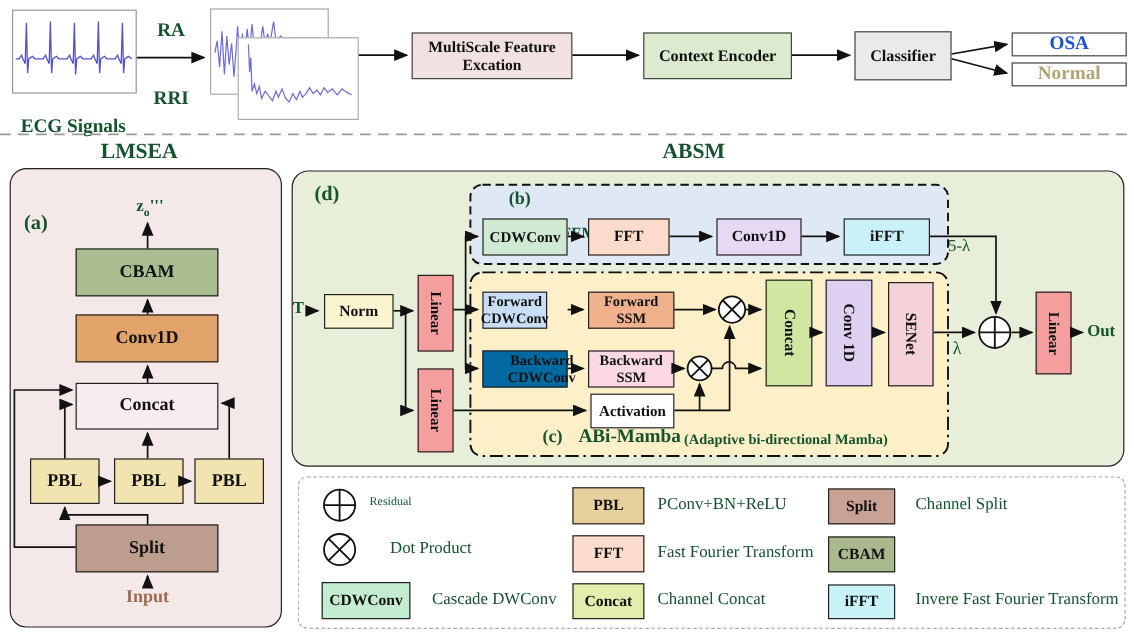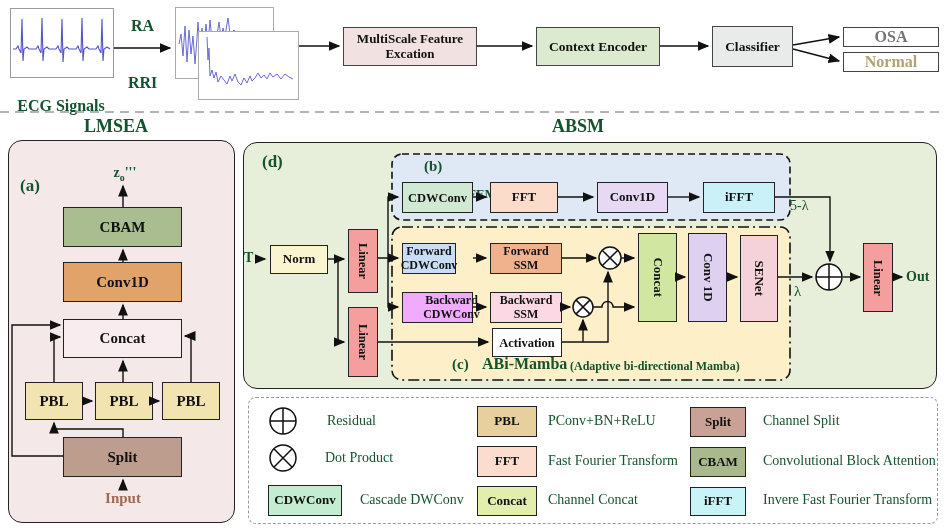--- a/index.html
+++ b/index.html
@@ -45,21 +45,21 @@
 
   <div class="box" style="left:343px;top:27px;width:134px;height:39px;background:#f1e1e1;font-size:13px;border-color:#444;">
     <span style="padding:0 6px;">MultiScale Feature Excation</span>
   </div>
   <div class="box" style="left:536px;top:27px;width:124px;height:39px;background:#dcead0;font-size:13.5px;border-color:#444;">
     <span>Context Encoder</span>
   </div>
   <div class="box" style="left:712px;top:26px;width:81px;height:41px;background:#e9ebeb;font-size:13.5px;border-color:#444;">
     <span>Classifier</span>
   </div>
-  <div class="box" style="left:843px;top:27px;width:96px;height:20px;background:#fff;font-size:16px;color:#737373;border-color:#444;">
+  <div class="box" style="left:843px;top:27px;width:96px;height:20px;background:#fff;font-size:16px;color:#1d4ed8;border-color:#444;">
     <span>OSA</span>
   </div>
   <div class="box" style="left:843px;top:52px;width:96px;height:20px;background:#fff;font-size:16px;color:#b0a470;border-color:#444;">
     <span>Normal</span>
   </div>
 
   <div class="lbl ctr" style="left:116px;top:116px;font-size:18px;">LMSEA</div>
   <div class="lbl ctr" style="left:578px;top:116px;font-size:18px;">ABSM</div>
 
   <div class="panel" style="left:8px;top:140px;width:227px;height:383px;background:#f4e9e8;border:1.5px solid #222;border-radius:14px;"></div>
@@ -124,21 +124,21 @@
   <div class="box vbox" style="left:348px;top:307px;width:30px;height:70px;background:#f59e9e;font-size:12.5px;">
       <span>Linear</span>
     </div>
 
   <div class="box" style="left:402px;top:243px;width:54px;height:31px;background:#c9def4;font-size:12px;">
       <span style="padding:0 4px;">Forward CDWConv</span>
     </div>
   <div class="box" style="left:490px;top:243px;width:72px;height:31px;background:#efb28d;font-size:12px;">
       <span style="padding:0 10px;">Forward SSM</span>
     </div>
-  <div class="box" style="left:402px;top:292px;width:71px;height:31px;background:#f0abfc;font-size:12px;padding-left:28px;">
+  <div class="box" style="left:402px;top:292px;width:71px;height:31px;background:#0369a1;font-size:12px;padding-left:28px;">
       <span style="padding:0 2px;">Backward CDWConv</span>
     </div>
   <div class="box" style="left:492px;top:328px;width:70px;height:29px;background:#ffffff;font-size:12.5px;">
       <span>Activation</span>
     </div>
   <div class="box" style="left:490px;top:292px;width:72px;height:31px;background:#fbd8e4;font-size:12px;">
       <span style="padding:0 8px;">Backward SSM</span>
     </div>
 
   <div class="box vbox" style="left:638px;top:233px;width:39px;height:89px;background:#d0e6a1;font-size:13px;">
@@ -153,21 +153,21 @@
   <div class="box vbox" style="left:863px;top:243px;width:30px;height:69px;background:#f59e9e;font-size:12.5px;">
       <span>Linear</span>
     </div>
 
   <div class="lbl" style="left:794px;top:283px;font-size:15px;font-weight:normal;">λ</div>
   <div class="lbl" style="left:790px;top:198px;font-size:14px;font-weight:normal;">5-λ</div>
   <div class="lbl" style="left:906px;top:269px;font-size:14px;">Out</div>
 
   <div class="panel" style="left:248px;top:397px;width:690px;height:127px;border:1.5px dashed #999;border-radius:8px;background:#fff;"></div>
 
-  <div class="lbl" style="left:327px;top:413px;font-size:14px;font-weight:normal;">Residual</div>
+  <div class="lbl" style="left:308px;top:413px;font-size:10px;font-weight:normal;">Residual</div>
   <div class="lbl" style="left:325px;top:450px;font-size:14px;font-weight:normal;">Dot Product</div>
   <div class="box" style="left:268px;top:485px;width:74px;height:31px;background:#c4ecd1;font-size:13px;">
       <span>CDWConv</span>
     </div>
   <div class="lbl" style="left:360px;top:492px;font-size:14px;font-weight:normal;">Cascade DWConv</div>
 
   <div class="box" style="left:477px;top:406px;width:60px;height:31px;background:#e8cf9e;font-size:13px;">
       <span>PBL</span>
     </div>
   <div class="lbl" style="left:548px;top:413px;font-size:14px;font-weight:normal;">PConv+BN+ReLU</div>
@@ -180,21 +180,20 @@
     </div>
   <div class="lbl" style="left:548px;top:492px;font-size:14px;font-weight:normal;">Channel Concat</div>
 
   <div class="box" style="left:690px;top:407px;width:56px;height:30px;background:#c9a195;font-size:13px;">
       <span>Split</span>
     </div>
   <div class="lbl" style="left:763px;top:413px;font-size:14px;font-weight:normal;">Channel Split</div>
   <div class="box" style="left:690px;top:447px;width:56px;height:30px;background:#a9b98d;font-size:13px;">
       <span>CBAM</span>
     </div>
-  <div class="lbl" style="left:763px;top:453px;font-size:14px;font-weight:normal;">Convolutional Block Attention</div>
   <div class="box" style="left:690px;top:487px;width:56px;height:29px;background:#c8f4f8;font-size:13px;">
       <span>iFFT</span>
     </div>
   <div class="lbl" style="left:763px;top:492px;font-size:14px;font-weight:normal;">Invere Fast Fourier Transform</div>
 
   <svg class="overlay" width="945" height="528" viewBox="0 0 945 528">
     <defs>
       <marker id="ah" markerWidth="9" markerHeight="8" refX="7.5" refY="3.5" orient="auto">
         <path d="M0,0 L8.5,3.5 L0,7 z" fill="#111"></path>
       </marker>

